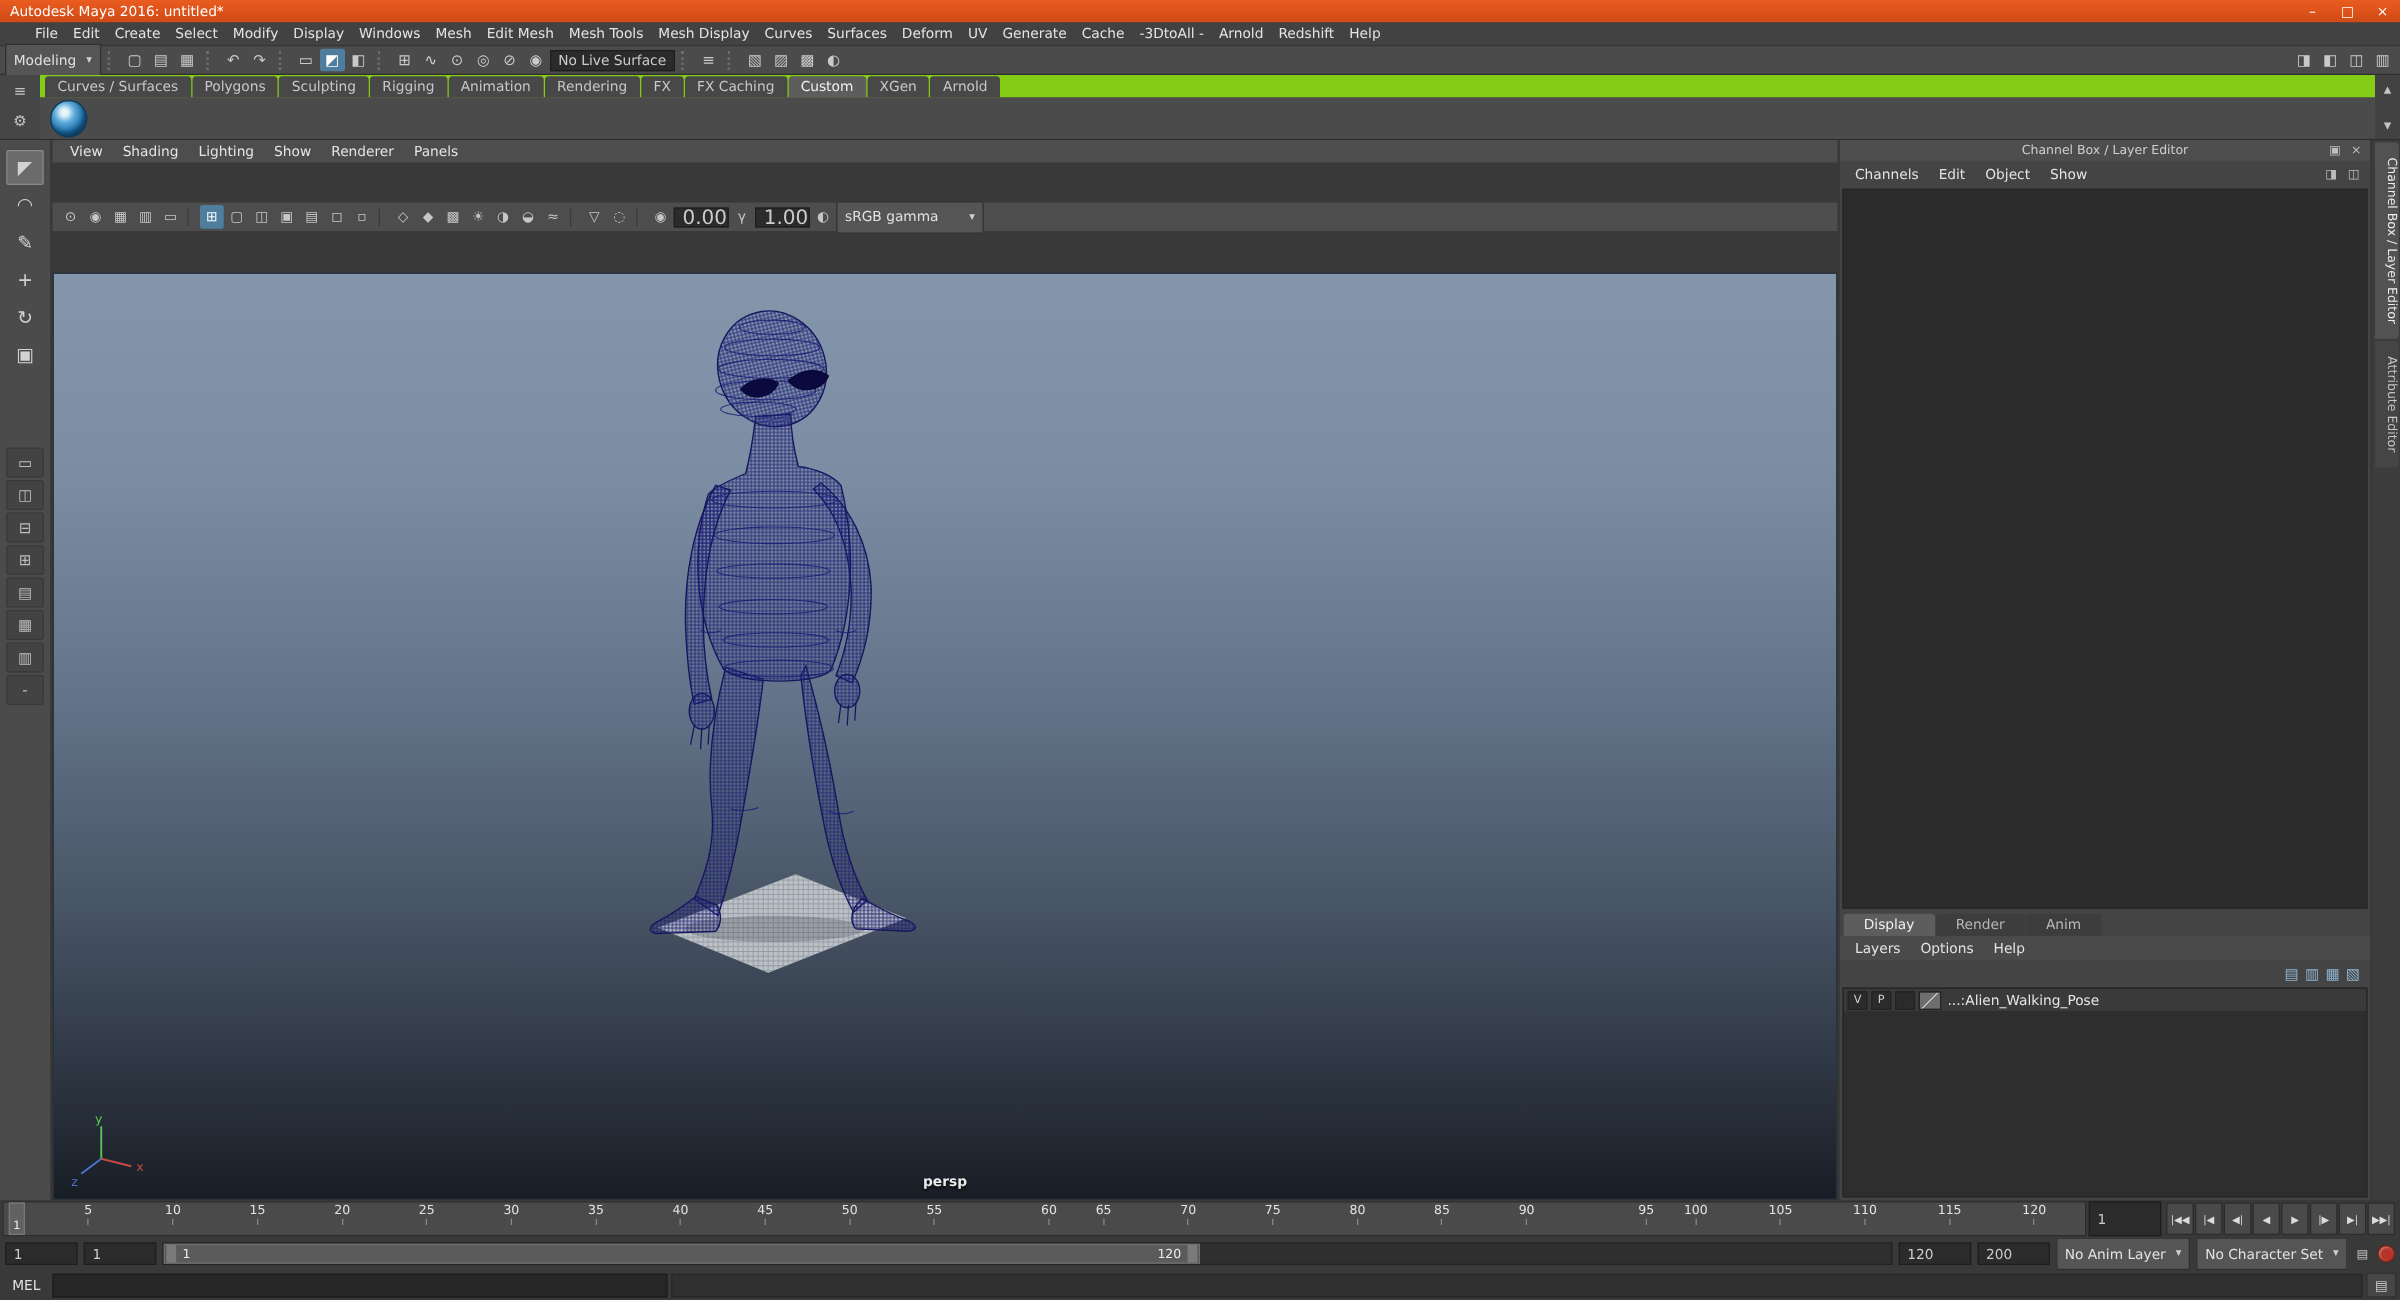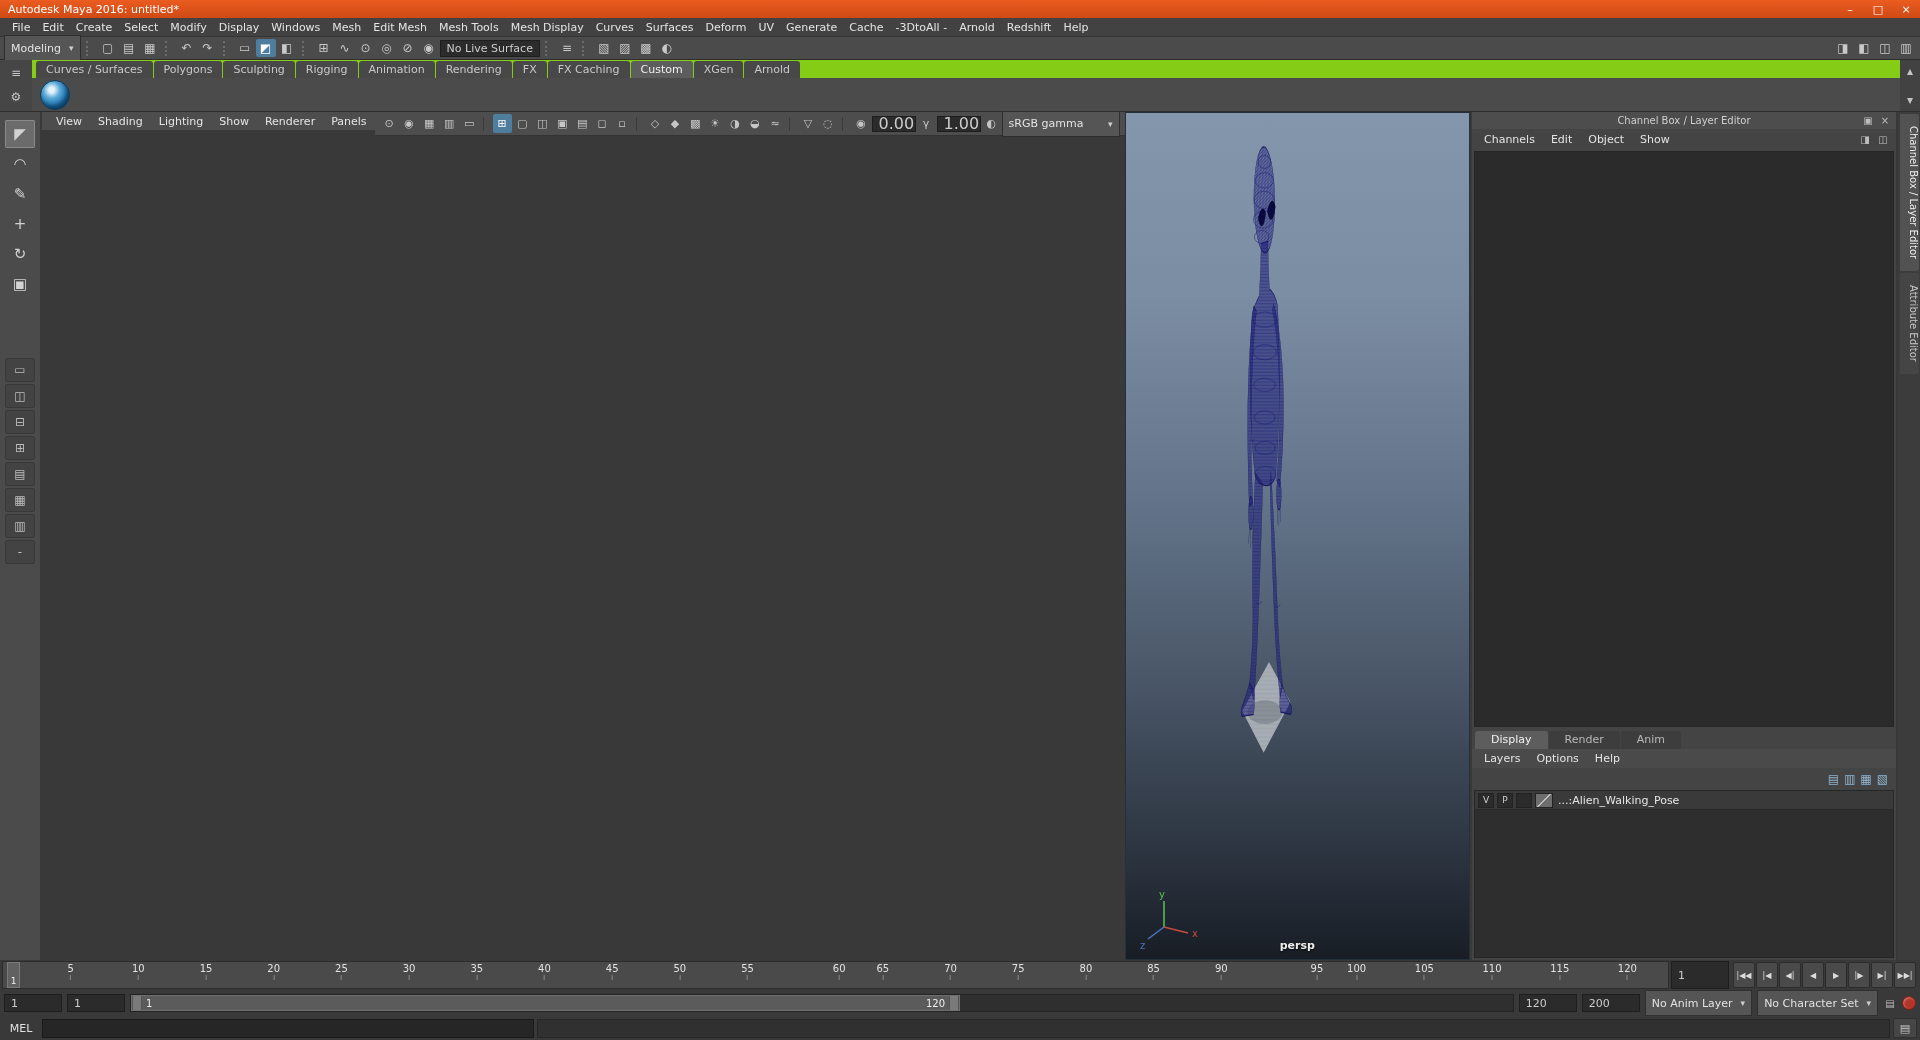--- a/index.html
+++ b/index.html
@@ -6,21 +6,21 @@
   html,body { width:1920px; height:1040px; overflow:hidden; }
   body { font-family:"DejaVu Sans","Liberation Sans",sans-serif; font-size:11px; color:#dddddd; cursor:default; -webkit-user-select:none; user-select:none; background:#393939; }
   .app { width:1920px; height:1040px; display:flex; flex-direction:column; background:#393939; }
 
   
   .titlebar { height:18px; background:linear-gradient(180deg,#ea5c20,#cf4a15); display:flex; align-items:center; padding-left:8px; color:#ffffff; font-size:11px; flex:0 0 auto; }
   .titlebar .t-title { flex:1; }
   .win-btn { width:28px; height:18px; display:flex; align-items:center; justify-content:center; color:#fff; font-size:11px; }
 
   
-  .menubar { height:19px; background:#424242; display:flex; align-items:center; padding-left:6px; border-bottom:1px solid #343434; flex:0 0 auto; }
+  .menubar { height:19px; background:#424242; display:flex; padding-left:22px; border-bottom:1px solid #343434; flex:0 0 auto; }
   .menu-item { padding:2px 6px; color:#e4e4e4; white-space:nowrap; }
   .menu-item.sm { padding:2px 8px; }
 
   
   .toolbar { height:23px; background:#4b4b4b; display:flex; align-items:center; gap:1px; padding:0 4px; border-bottom:1px solid #2e2e2e; flex:0 0 auto; }
   .tb-icon { width:20px; height:18px; display:flex; align-items:center; justify-content:center; color:#c9c9c9; font-size:12px; border-radius:2px; }
   .tb-icon.active { background:#4f7d9e; color:#ffffff; }
   .grip { width:7px; height:15px; border-left:2px dotted #6d6d6d; margin:0 4px; }
   .dropdown { background:#555555; border:1px solid #2f2f2f; height:17px; display:flex; align-items:center; gap:8px; padding:12px 6px; color:#e2e2e2; }
   .caret { font-size:9px; color:#cfcfcf; }
@@ -41,21 +41,21 @@
 
   
   .main { flex:1; display:flex; gap:2px; background:#393939; min-height:0; }
 
   .toolbox { width:40px; background:#4b4b4b; display:flex; flex-direction:column; align-items:center; gap:2px; padding-top:8px; flex:0 0 auto; }
   .tool-btn { width:30px; height:28px; display:flex; align-items:center; justify-content:center; font-size:15px; color:#d2d2d2; border-radius:2px; }
   .tool-btn.active { background:#6b6b6b; box-shadow:inset 0 0 0 1px #8a8a8a; }
   .tb-space { height:56px; }
   .layout-btn { width:30px; height:24px; display:flex; align-items:center; justify-content:center; font-size:12px; color:#bdbdbd; background:#434343; border:1px solid #383838; border-radius:2px; }
 
-  .center { flex:1; display:flex; flex-direction:row; min-width:0; }
+  .center { flex:1; display:flex; flex-direction:column; min-width:0;gap:32px; }
   .panel-menubar { height:18px; background:#4d4d4d; display:flex; align-items:center; padding-left:6px; flex:0 0 auto; }
   .panel-iconbar { height:24px; background:#4d4d4d; display:flex; align-items:center; gap:1px; padding:0 5px; border-bottom:1px solid #333; flex:0 0 auto; }
   .pi-icon { width:19px; height:19px; display:flex; align-items:center; justify-content:center; color:#c6c6c6; font-size:11px; border-radius:2px; }
   .pi-icon.active { background:#4f7d9e; color:#fff; }
   .pi-sep { width:6px; height:14px; border-left:1px solid #3a3a3a; margin:0 3px; }
   .pi-field { width:44px; height:16px; font-size:16px; }
   .cm-dropdown { width:118px; height:17px; justify-content:space-between; }
 
   .viewport { flex:1; position:relative; overflow:hidden; border:1px solid #24303c;
     background:linear-gradient(180deg,#8496ab 0%,#7b8da2 22%,#64758b 45%,#485566 68%,#2b333f 88%,#181d25 100%); }

